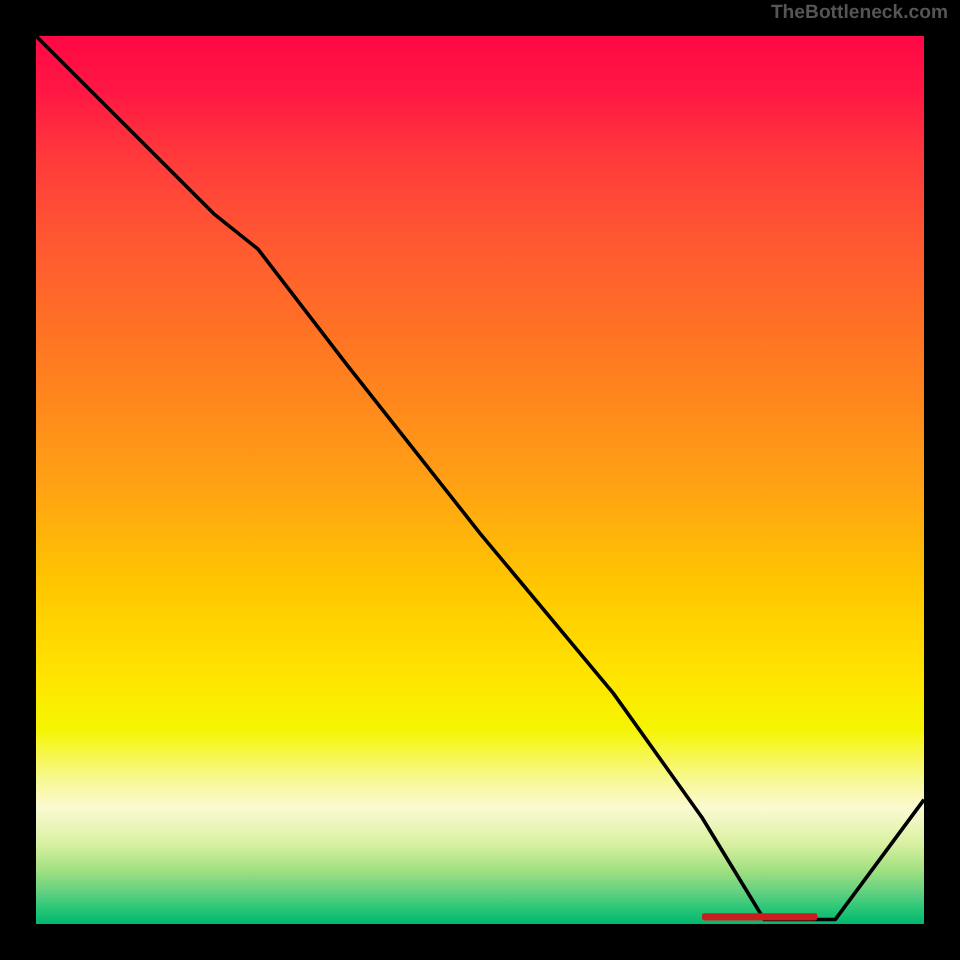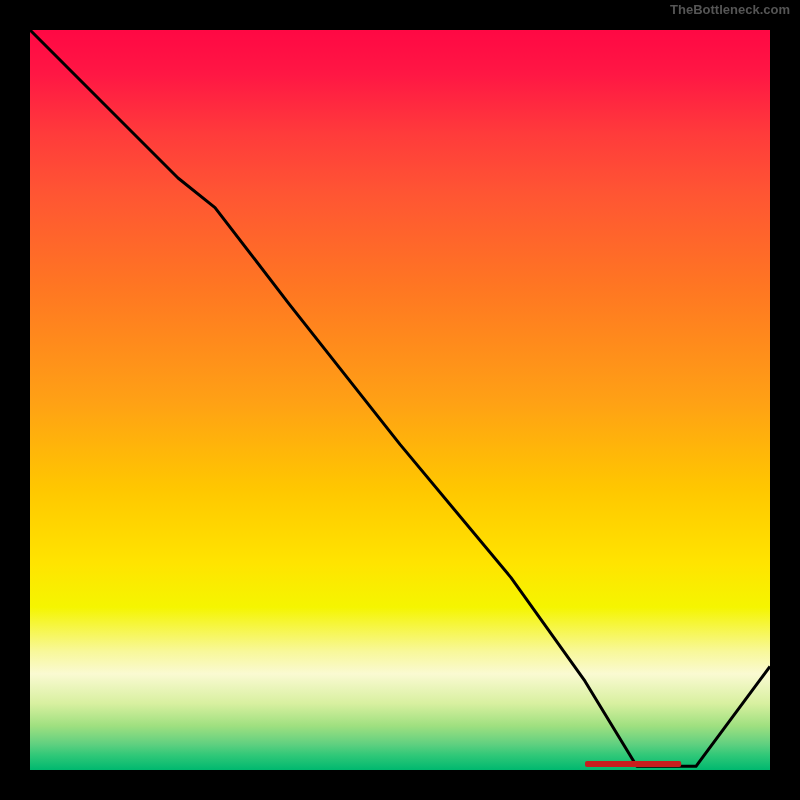--- a/index.html
+++ b/index.html
@@ -9,21 +9,21 @@
   background: #000;
   font-family: Arial, sans-serif;
   position: relative;
   overflow: hidden;
 }
 .attribution {
   position: absolute;
   top: 2px;
   right: 10px;
   color: #555;
-  font-size: 13px;
+  font-size: 16px;
   font-weight: bold;
   z-index: 10;
 }
 .plot-area {
   position: absolute;
   left: 30px;
   top: 30px;
   width: 740px;
   height: 740px;
 }

